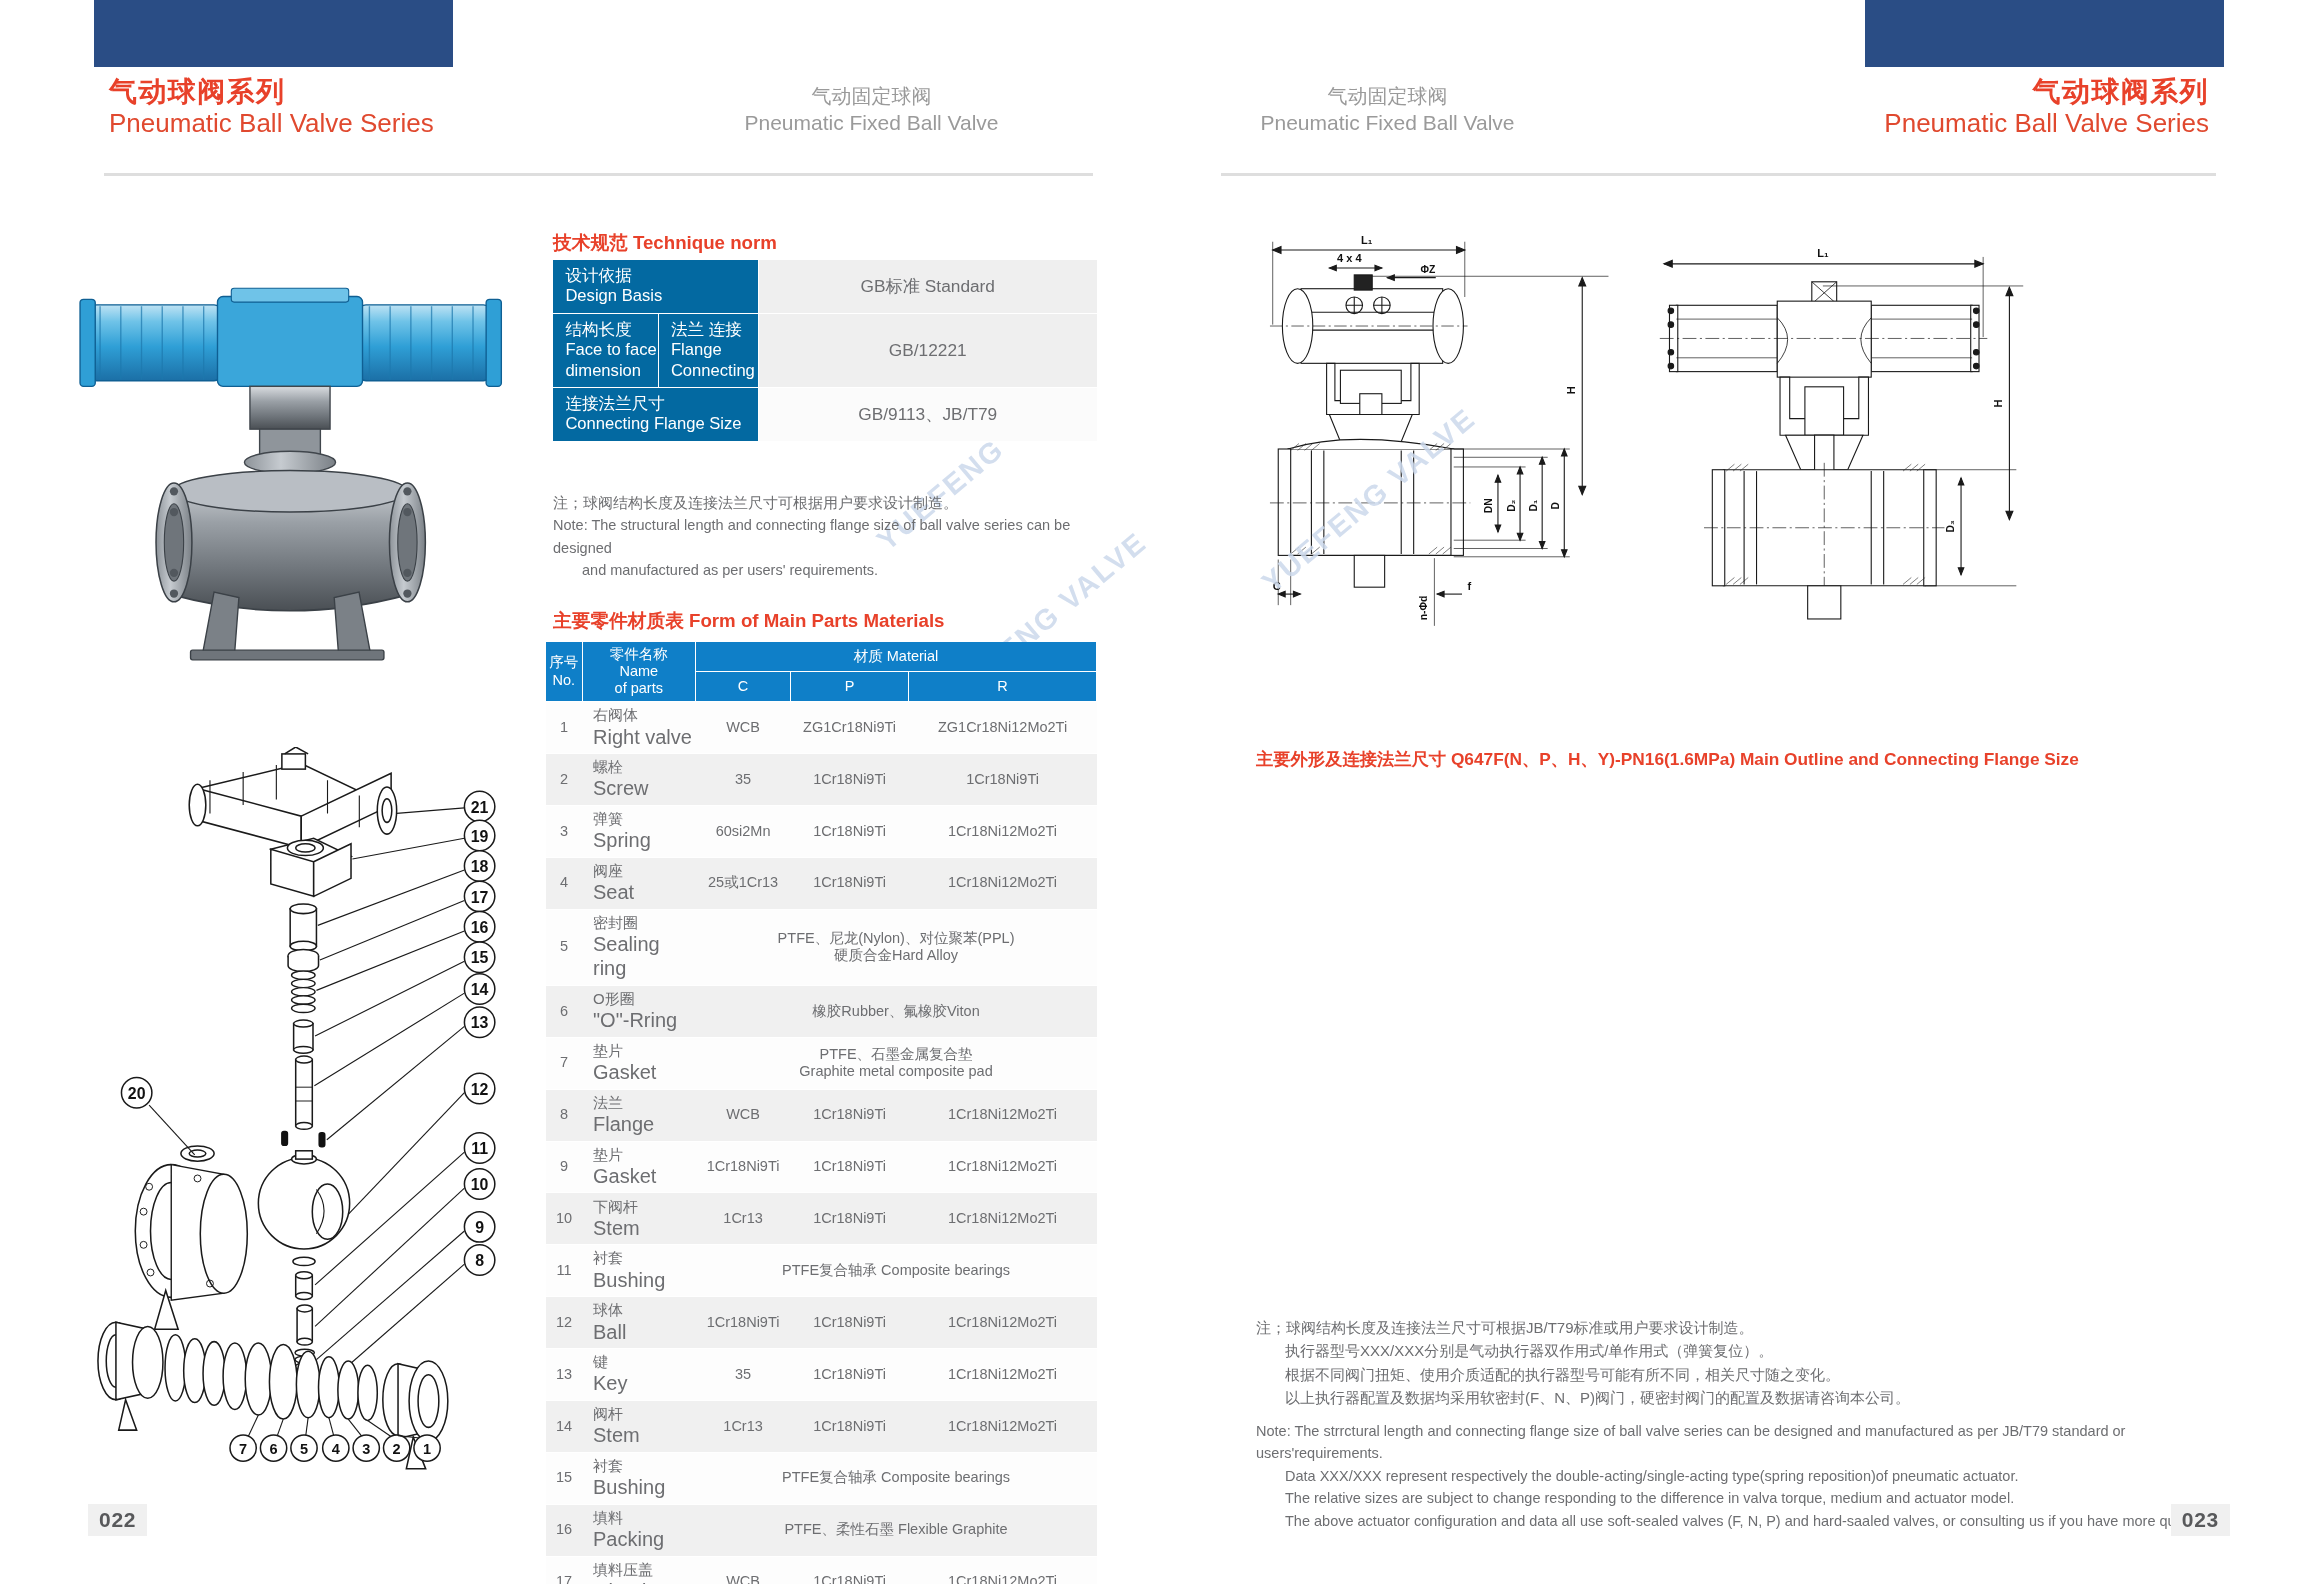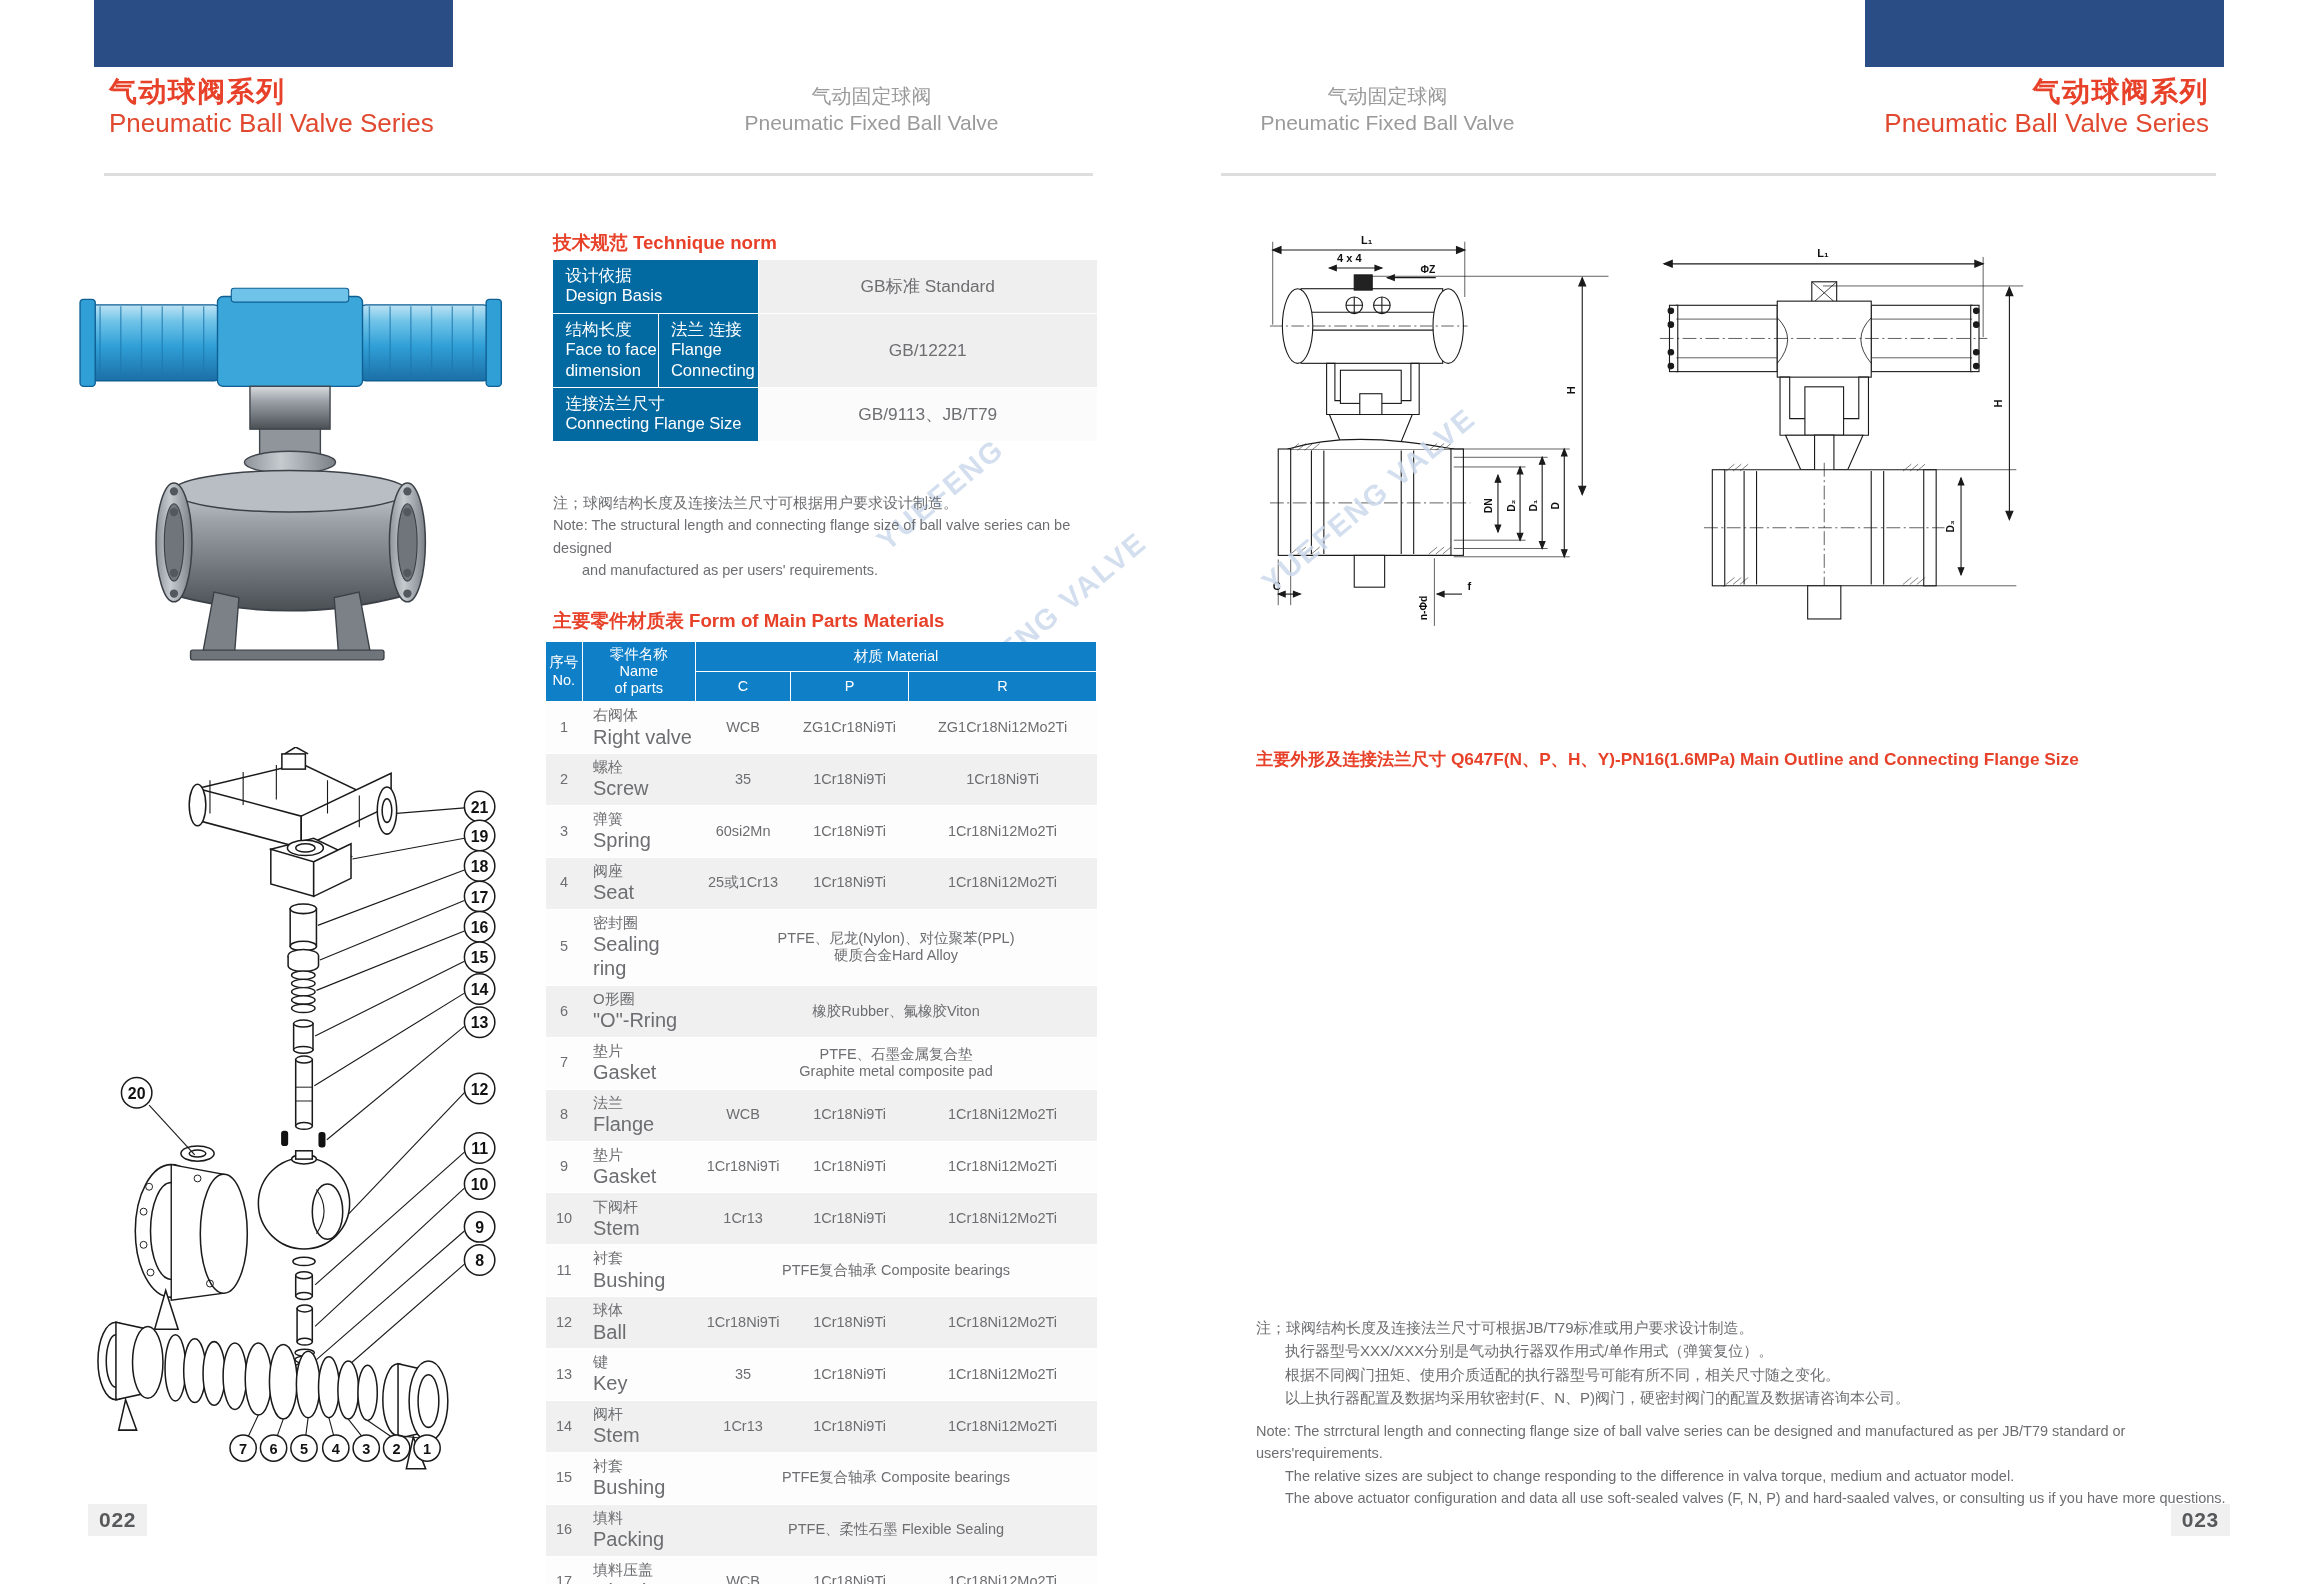--- a/index.html
+++ b/index.html
@@ -410,21 +410,21 @@
               <span class="en">Bushing</span>
             </td>
             <td colspan="3">PTFE复合轴承 Composite bearings</td>
           </tr>
           <tr>
             <td class="no">16</td>
             <td class="nm">
               <span class="cn">填料</span>
               <span class="en">Packing</span>
             </td>
-            <td colspan="3">PTFE、柔性石墨 Flexible Sealing</td>
+            <td colspan="3">PTFE、柔性石墨 Flexible Graphite</td>
           </tr>
           <tr>
             <td class="no">17</td>
             <td class="nm">
               <span class="cn">填料压盖</span>
               <span class="en">Gland</span>
             </td>
             <td>WCB</td>
             <td>1Cr18Ni9Ti</td>
             <td>1Cr18Ni12Mo2Ti</td>
@@ -868,20 +868,21 @@
     </div>
 
     <div class="sec-title" style="left:97px; top:747px; font-size:17.3px;">主要外形及连接法兰尺寸 Q647F(N、P、H、Y)-PN16(1.6MPa) Main Outline and Connecting Flange Size</div>
 
     <div class="note" style="left:97px; top:1316px; width:982px;">
       <div class="cn">注；球阀结构长度及连接法兰尺寸可根据JB/T79标准或用户要求设计制造。</div>
       <div class="cn ind">执行器型号XXX/XXX分别是气动执行器双作用式/单作用式（弹簧复位）。</div>
       <div class="cn ind">根据不同阀门扭矩、使用介质适配的执行器型号可能有所不同，相关尺寸随之变化。</div>
       <div class="cn ind">以上执行器配置及数据均采用软密封(F、N、P)阀门，硬密封阀门的配置及数据请咨询本公司。</div>
       <div class="en" style="margin-top:11px;">Note: The strrctural length and connecting flange size of ball valve series can be designed and manufactured as per JB/T79 standard or users'requirements.</div>
+      <div class="en ind">Data XXX/XXX represent respectively the double-acting/single-acting type(spring reposition)of pneumatic actuator.</div>
       <div class="en ind">The relative sizes are subject to change responding to the difference in valva torque, medium and actuator model.</div>
       <div class="en ind">The above actuator configuration and data all use soft-sealed valves (F, N, P) and  hard-saaled valves, or consulting us if you have more questions.</div>
     </div>
 
     <div class="wm" style="left:76px; top:484px;">YUEFENG VALVE</div>
 
     <div class="pgnum">023</div>
   </div>
 </div>
 

